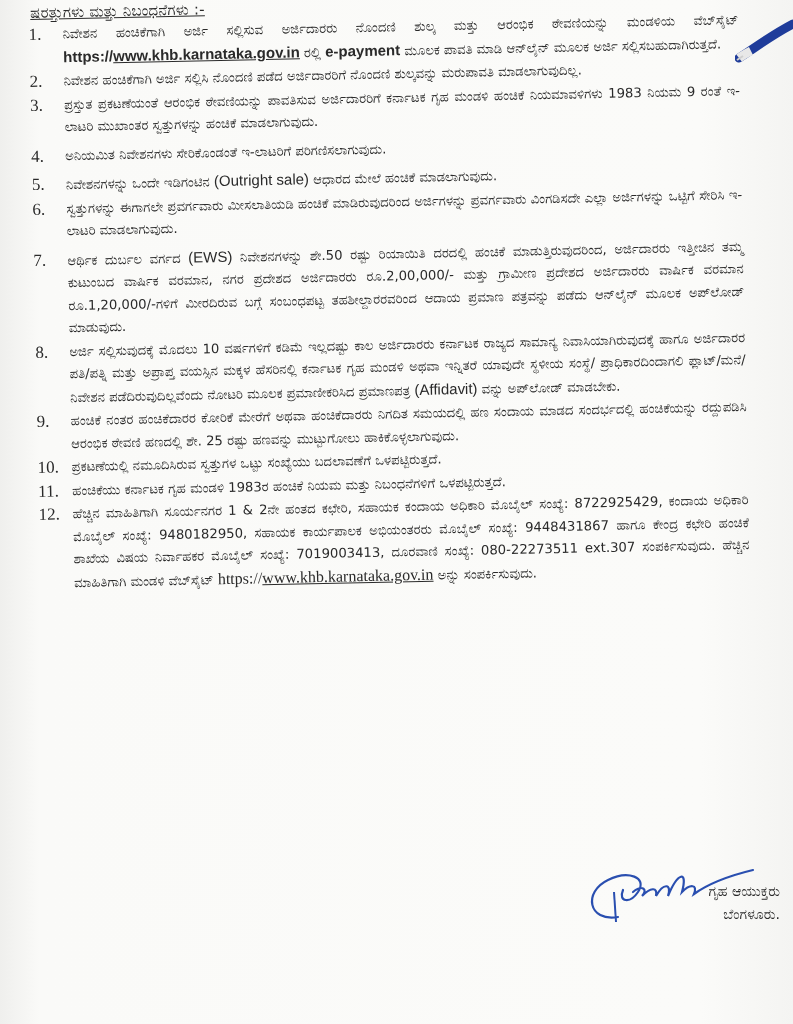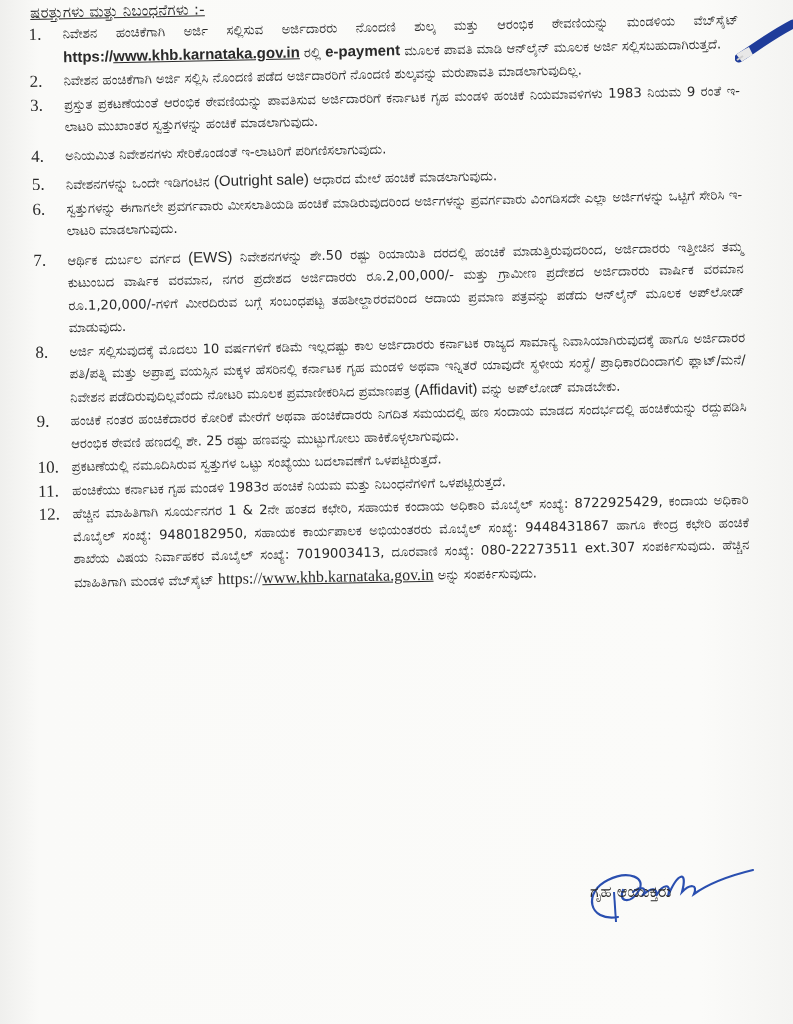--- a/index.html
+++ b/index.html
@@ -30,22 +30,22 @@
     }
     ol.terms li .num {
       position: absolute; left: 0; top: 0; font-family: "Liberation Serif", serif; font-size: 17px;
     }
     .en { font-family: "Liberation Sans", sans-serif; font-size: 15px; }
     .serif { font-family: "Liberation Serif", serif; font-size: 16px; }
     .link { text-decoration: underline; }
     .bold { font-weight: bold; }
     .sp { margin-bottom: 6px !important; }
     .sig-block {
-      position: absolute; left: 590px; top: 880px; width: 190px; text-align: left;
-      font-size: 16px; line-height: 23px;
+      position: absolute; left: 590px; top: 880px; width: 190px; text-align: right;
+      font-size: 14px; line-height: 23px;
     }
     .signature {
       position: absolute; left: 578px; top: 862px; width: 180px; height: 70px;
     }
     .cord { position: absolute; left: 735px; top: 18px; width: 58px; height: 50px; }
   </style>
 </head>
 <body>
 
 <div class="page">
@@ -113,14 +113,15 @@
 
   <svg class="signature" viewBox="0 0 180 70">
     <path d="M40 55 C 10 60, 5 30, 30 18 C 50 8, 70 15, 60 30 C 52 42, 40 40, 45 28
              M 55 30 C 65 22, 70 28, 64 34 C 72 26, 80 24, 78 34 C 86 20, 94 22, 90 34
              C 100 10, 110 8, 104 30 C 112 22, 120 22, 116 32 C 130 22, 150 14, 175 8" stroke="#2a4fb0" stroke-width="2.2" fill="none" stroke-linecap="round"></path>
     <path d="M36 30 L 38 60" stroke="#2a4fb0" stroke-width="2" fill="none"></path>
   </svg>
 
   <div class="sig-block">
     <div>ಗೃಹ ಆಯುಕ್ತರು</div>
+    <div>ಬೆಂಗಳೂರು.</div>
   </div>
 </div>
 
 </body></html>

